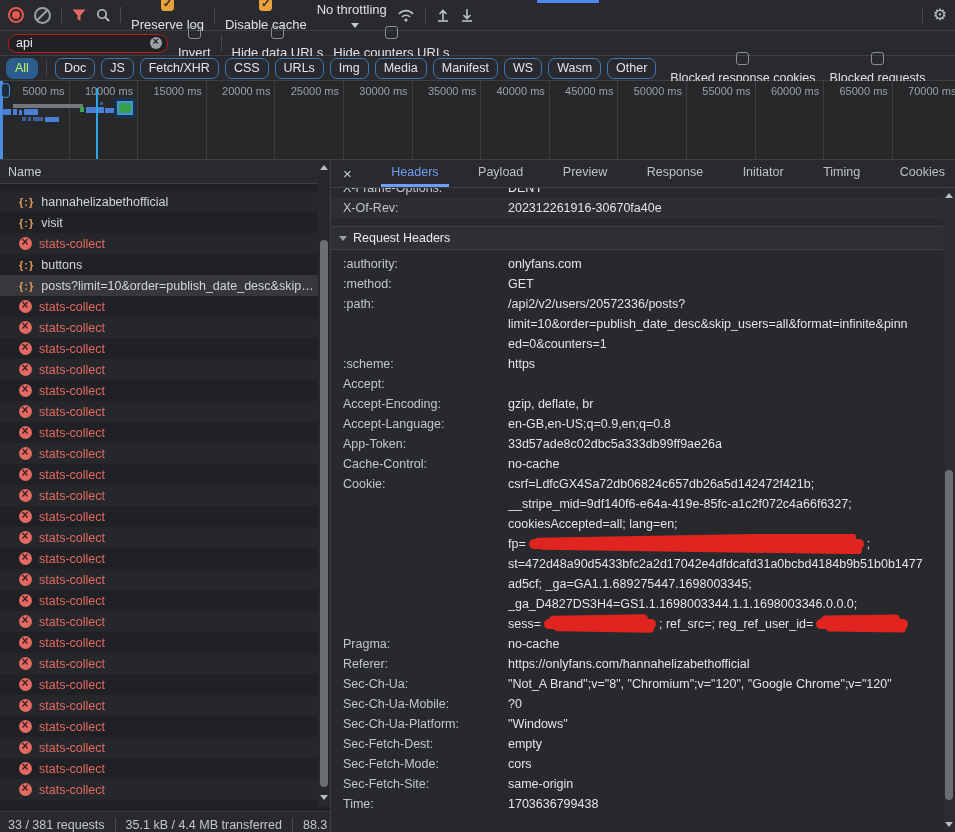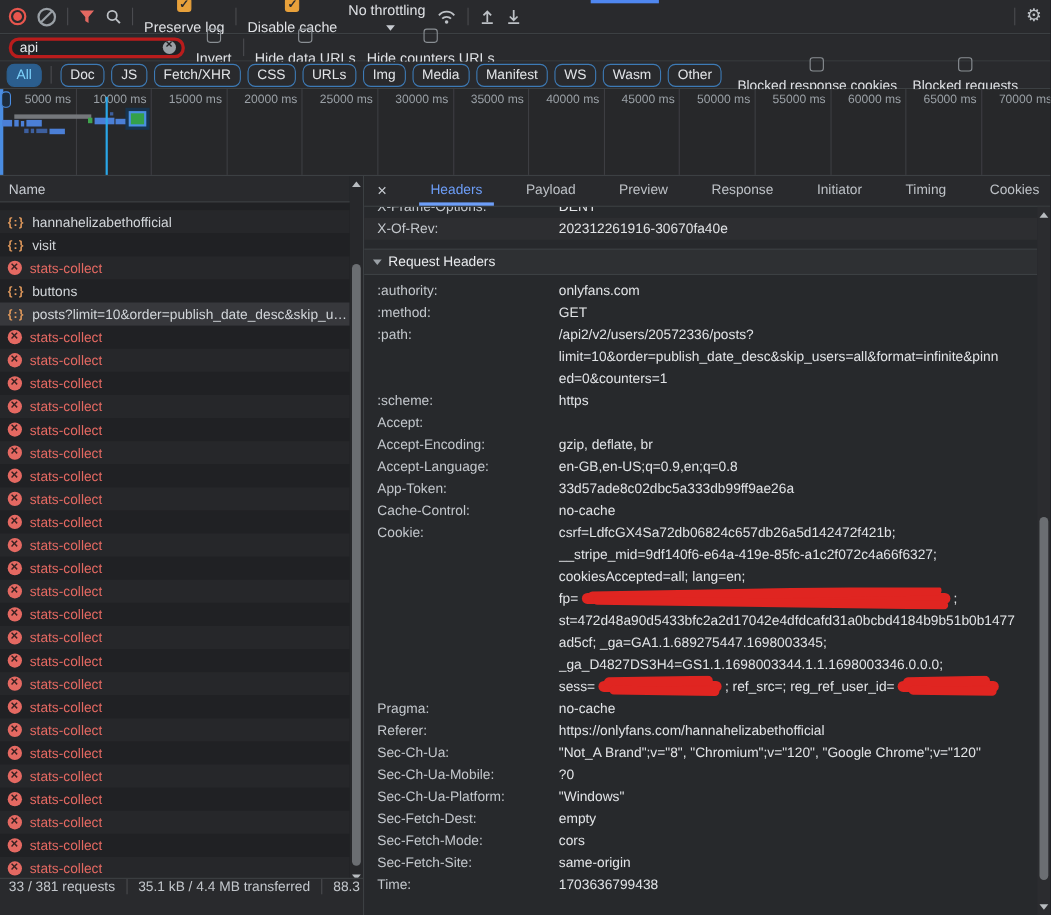--- a/index.html
+++ b/index.html
@@ -33,28 +33,28 @@
             border-top:5px solid #c7cbd1;margin-left:6px;}
 
   .cb{width:13px;height:13px;border:1.5px solid #8a8f94;border-radius:3px;box-sizing:border-box;
       flex:0 0 auto;position:relative;background:transparent;}
   .cb.checked{background:#e8a13b;border-color:#e8a13b;}
   .cb.checked::after{content:"\2713";position:absolute;left:1px;top:-2px;font-size:11px;font-weight:bold;color:#292a2d;}
   .cb-group{display:flex;align-items:center;gap:6px;white-space:nowrap;flex-direction:column;}
 
   
   .filter-box{display:flex;align-items:center;width:160px;height:19px;background:#202124;
-              border:3px solid #b91c1c;border-radius:9px;padding:0 5px 0 7px;box-sizing:border-box;gap:8px;}
+              border:1px solid #b91c1c;border-radius:9px;padding:0 5px 0 7px;box-sizing:border-box;gap:8px;}
   .filter-box .q{flex:1;color:#e8eaed;font-size:12.5px;}
   .clear-circle{width:12px;height:12px;border-radius:50%;background:#9aa0a6;position:relative;flex:0 0 auto;}
   .clear-circle::before{content:"\00D7";position:absolute;left:2.5px;top:-2.5px;font-size:11px;color:#202124;font-weight:bold;}
 
   
   .pill{border:1px solid #3d7ab5;border-radius:7px;padding:2px 8px;color:#e2e4e7;white-space:nowrap;line-height:15px;}
-  .pill.active{background:#2b5e8e;border-color:#2b5e8e;color:#7dd3fc;}
+  .pill.active{background:#2b5e8e;border-color:#2b5e8e;color:#bef264;}
   .pill-sep{width:1px;height:16px;background:#4a4b4f;margin:0 2px;}
 
   
   .overview{position:absolute;top:81px;left:0;right:0;height:79px;background:#27282a;
             border-bottom:1px solid #3c4043;overflow:hidden;box-sizing:border-box;}
   .tick-line{position:absolute;top:0;bottom:0;width:1px;background:#3d3e42;}
   .tick-label{position:absolute;top:4px;width:66px;text-align:right;font-size:11px;color:#9aa0a6;white-space:nowrap;}
   .ov-bar{position:absolute;}
   .ov-handle-strip{position:absolute;left:0;top:0;bottom:0;width:3px;background:#4a8de2;}
   .ov-handle-tab{position:absolute;left:1px;top:2px;width:9px;height:15px;border:1.5px solid #4a8de2;
@@ -64,35 +64,35 @@
   
   .left-panel{position:absolute;top:160px;left:0;width:330px;bottom:0;background:#202124;overflow:hidden;}
   .right-panel{position:absolute;top:160px;left:330px;right:0;bottom:0;background:#27292c;
                border-left:1px solid #3c4043;box-sizing:border-box;overflow:hidden;}
 
   
   .list-header{position:absolute;top:0;left:0;right:12px;height:24px;background:#292a2d;
                border-bottom:1px solid #3c4043;box-sizing:border-box;display:flex;align-items:center;
                padding-left:8px;font-size:12.5px;color:#c7cbd1;}
   .req-list{position:absolute;top:24px;left:0;right:12px;bottom:25px;overflow:hidden;}
-  .row{height:21px;display:flex;align-items:center;gap:7px;padding-left:7px;font-size:12.5px;
+  .row{height:21px;display:flex;align-items:center;gap:7px;padding-left:19px;font-size:12.5px;
        color:#d2d6da;white-space:nowrap;overflow:hidden;}
   .row .lbl{overflow:hidden;text-overflow:ellipsis;}
   .row.alt{background:#26272a;}
   .row.selected{background:#37383c;}
   .row.err .lbl{color:#e46962;}
   .row.partial{height:7px;overflow:hidden;}
   .row.partial .inner{display:flex;align-items:center;gap:7px;transform:translateY(-10px);}
   .ic-json{color:#e0995c;font-weight:bold;font-size:11px;flex:0 0 auto;letter-spacing:1px;}
   .ic-json::before{content:"{:}";}
   .ic-err{width:13px;height:13px;border-radius:50%;background:#e46962;position:relative;flex:0 0 auto;}
   .ic-err::before{content:"\00D7";position:absolute;left:2.5px;top:-2.5px;color:#3a2222;font-size:12px;font-weight:bold;}
 
-  .status-bar{position:absolute;left:0;right:0;bottom:0;height:34px;background:#292a2d;border-top:1px solid #3c4043;
-              box-sizing:border-box;display:flex;align-items:flex-start;gap:10px;padding:0 8px;font-size:12.5px;
+  .status-bar{position:absolute;left:0;right:0;bottom:0;height:21px;background:#292a2d;border-top:1px solid #3c4043;
+              box-sizing:border-box;display:flex;align-items:flex-end;gap:10px;padding:0 8px;font-size:12.5px;
               color:#c3c7cc;overflow:hidden;white-space:nowrap;}
   .ssep{width:1px;height:14px;background:#4a4b4f;flex:0 0 auto;}
 
   
   .scrollbar{position:absolute;width:12px;background:#27282b;}
   .sb-left{top:0;right:0;bottom:25px;}
   .sb-right{top:28px;right:0;bottom:0;background:#2b2c2f;}
   .sb-btn{position:absolute;left:0;width:12px;height:12px;}
   .sb-up{top:2px;} .sb-down{bottom:2px;}
   .sb-up::before{content:"";position:absolute;left:2px;top:3px;border-left:4px solid transparent;

